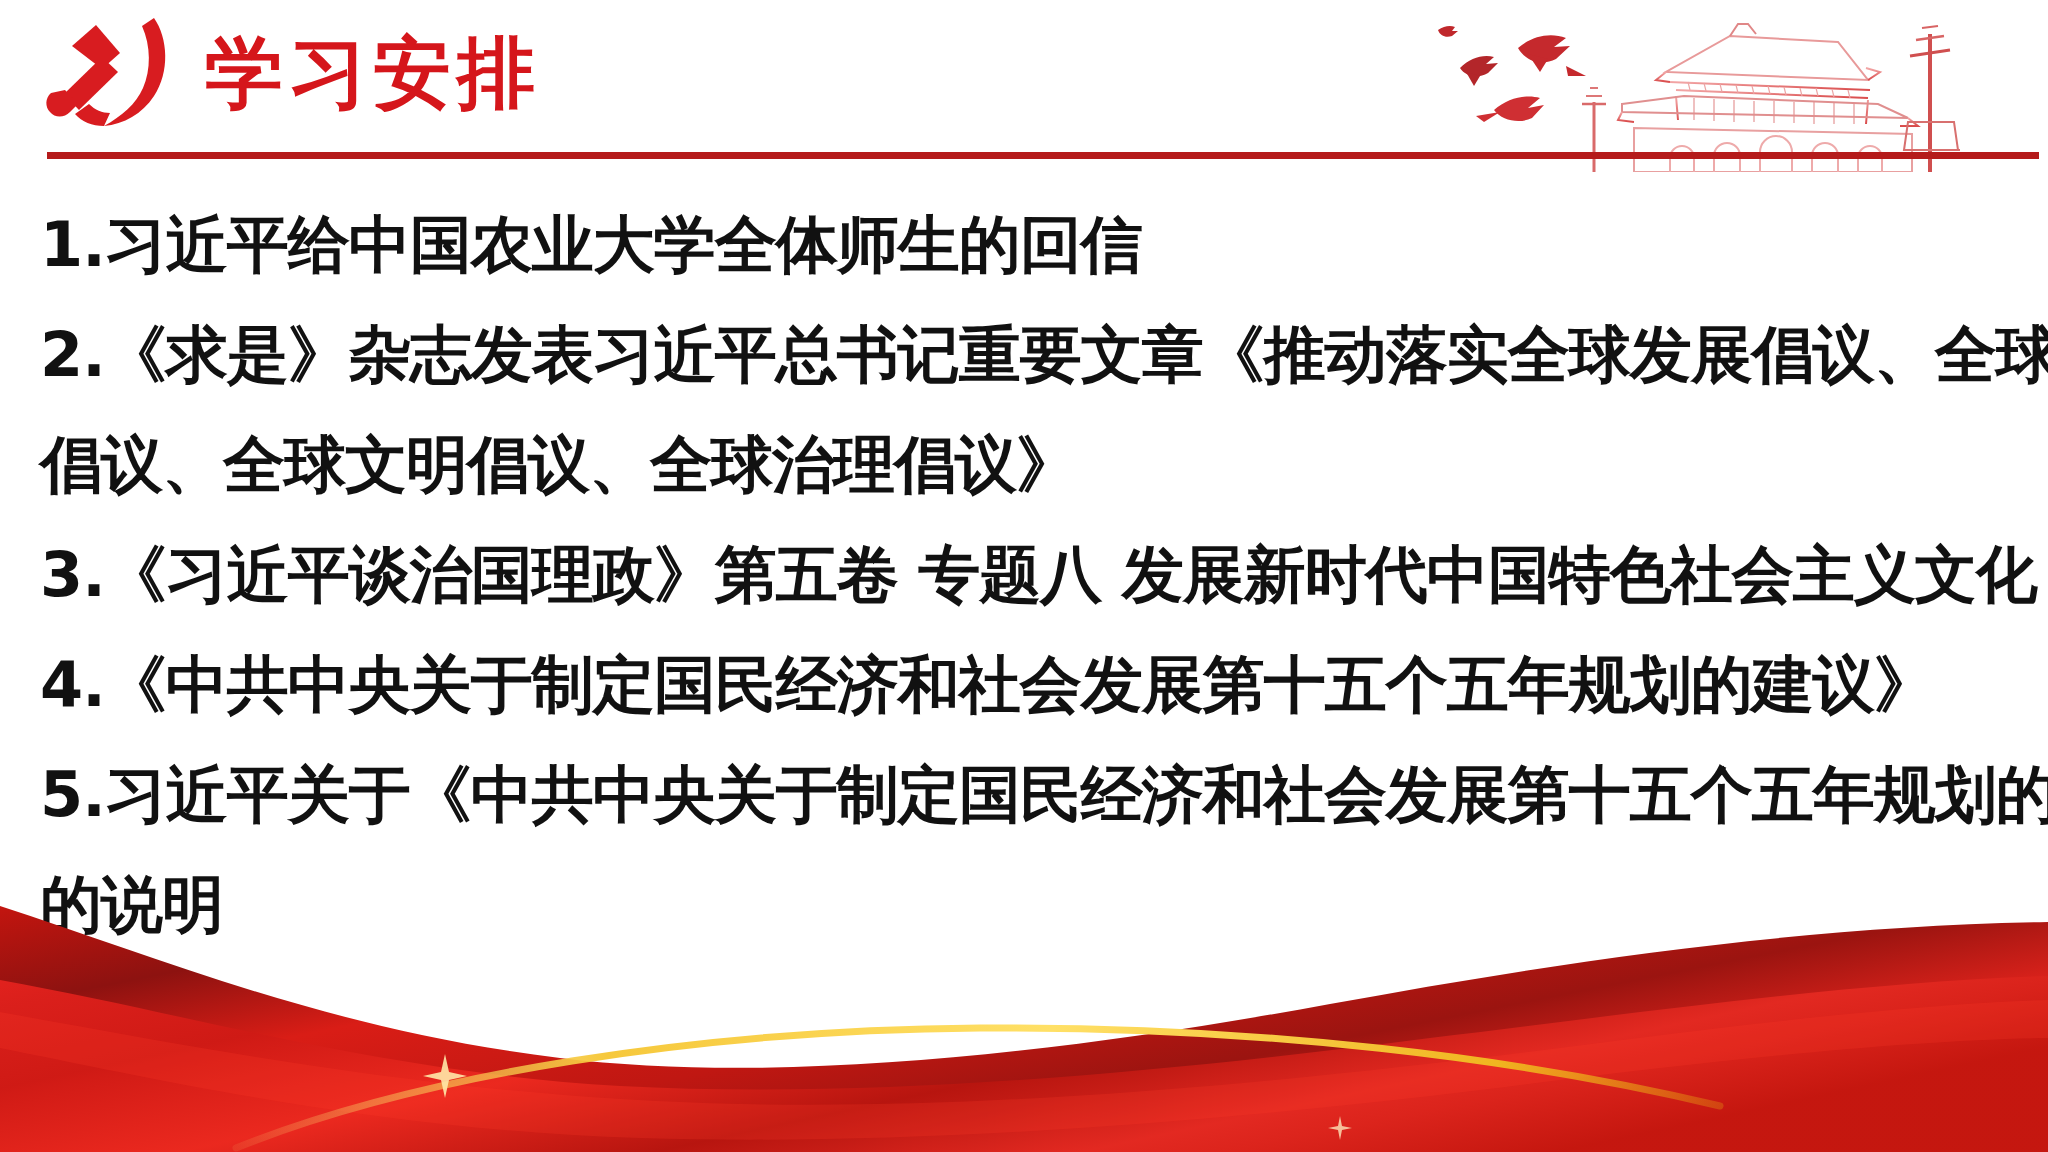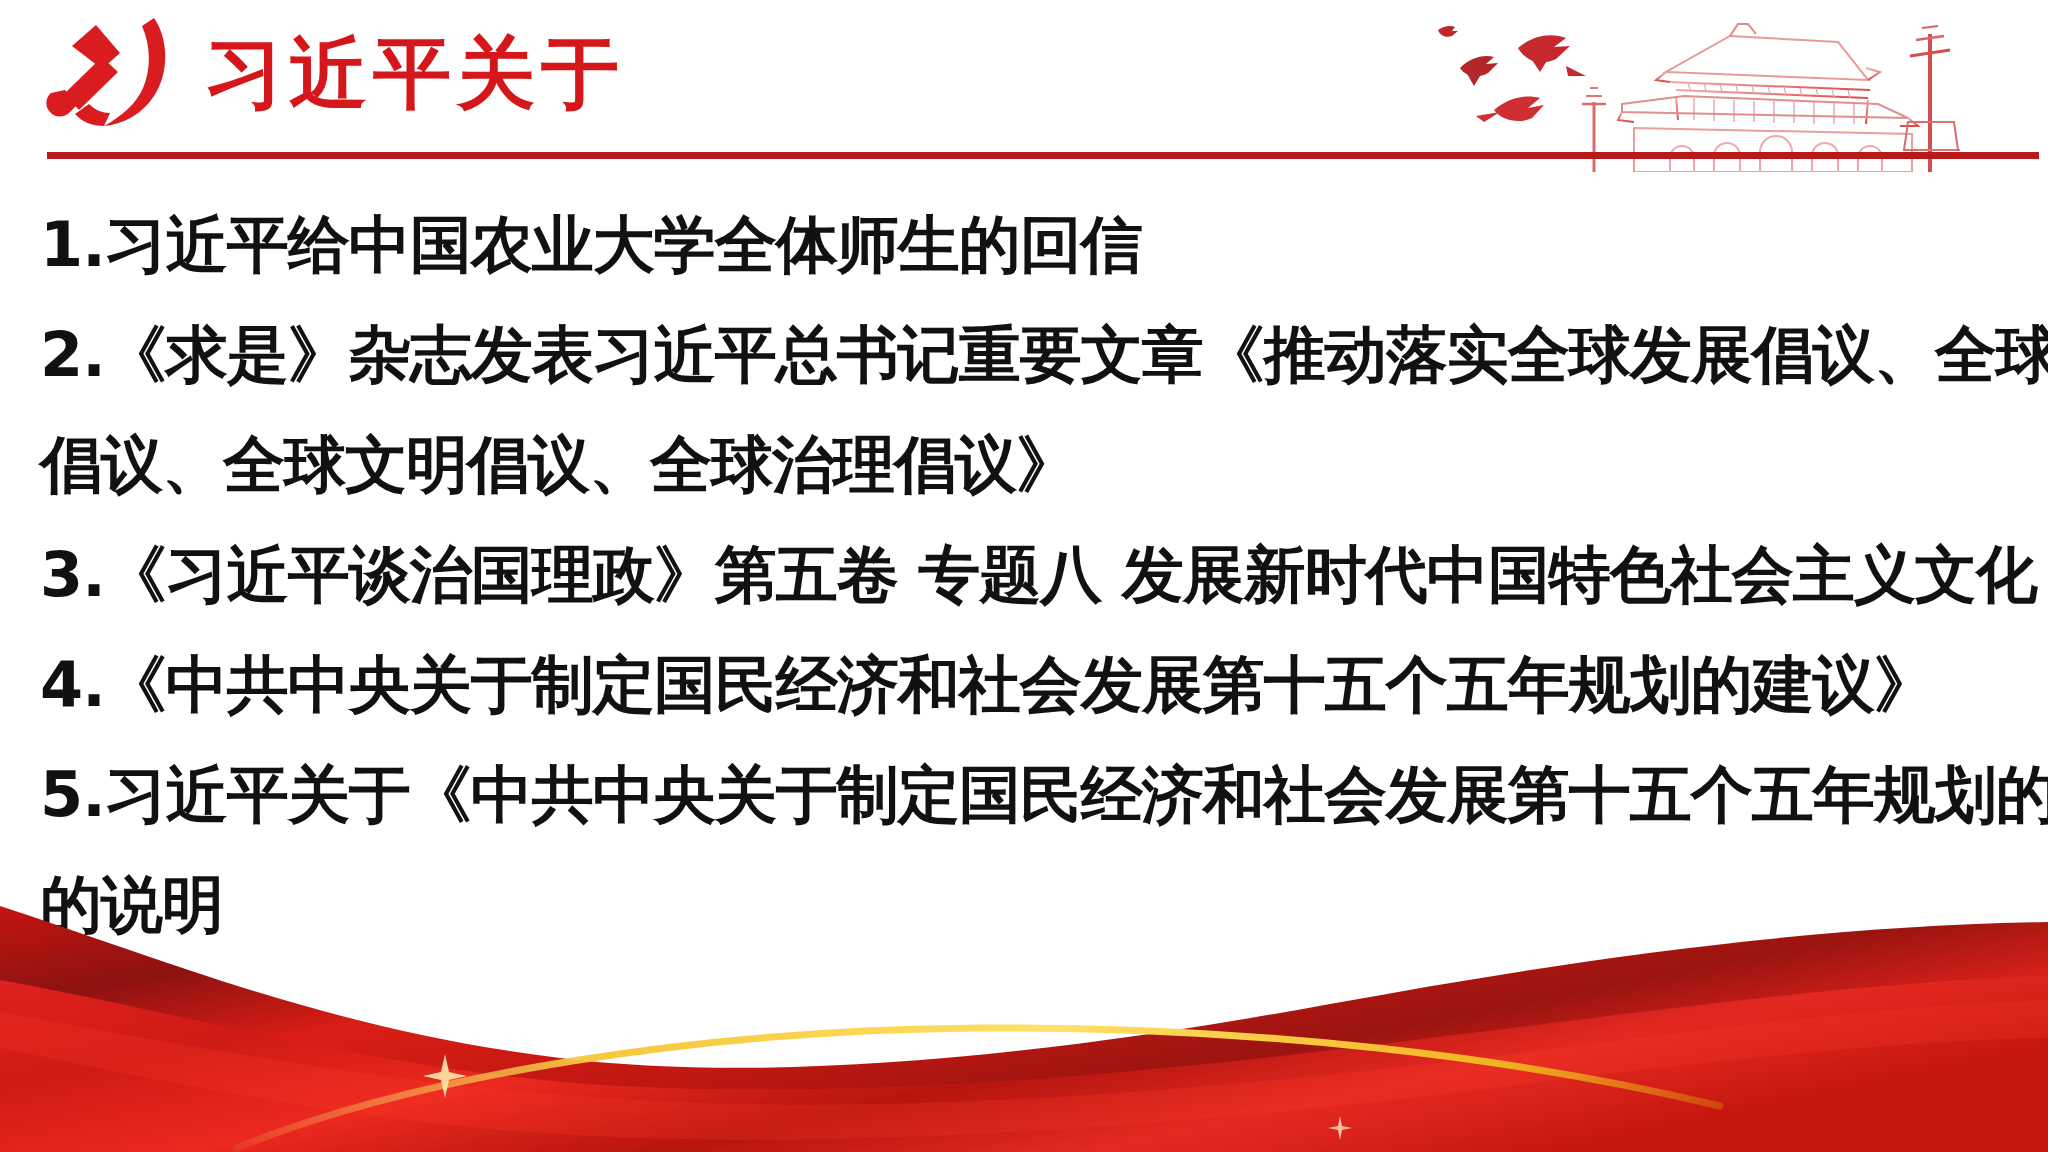--- a/index.html
+++ b/index.html
@@ -95,21 +95,21 @@
           <path d="M30 34 L54 13 L78 41 L60 57 Z"></path>
 
           <path d="M60 45 L76 60 L37 98 L22 82 Z"></path>
 
           <path d="M23 78 L36 92 L28 100 C22 106 13 106 8 100
                    C3 95 3 86 9 81 Z"></path>
         </g>
       </svg>
     </div>
 
-    <div id="header-title">习近平关于</div>
+    <div id="header-title">学习安排</div>
 
     <div id="header-art">
       <svg viewBox="0 0 640 172" width="640" height="172" aria-hidden="true">
         <defs>
           <linearGradient id="gateFade" x1="0" y1="0" x2="0" y2="1">
             <stop offset="0%" stop-color="#f3a9a9"></stop>
             <stop offset="100%" stop-color="#d94b4b"></stop>
           </linearGradient>
         </defs>
 

